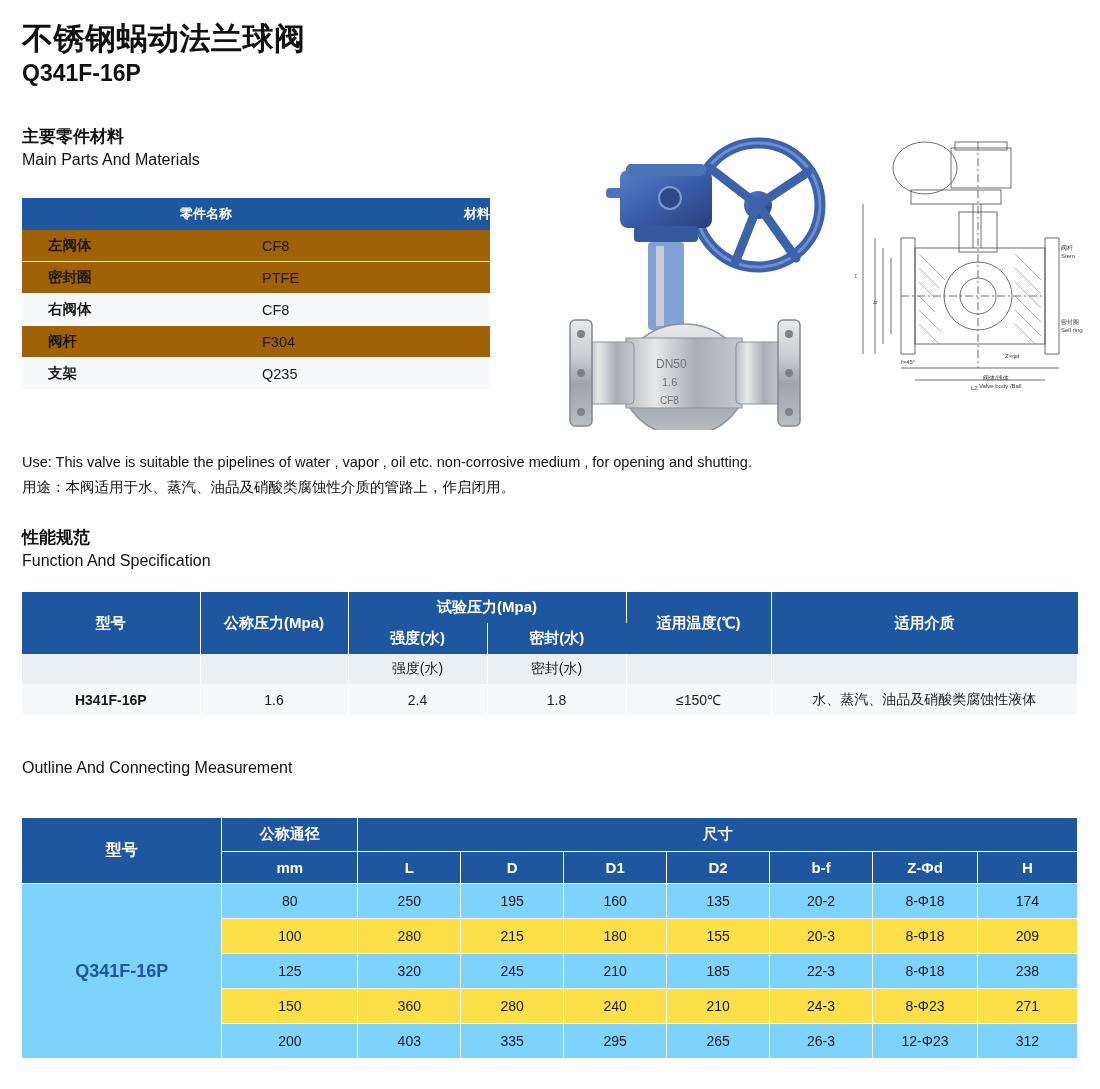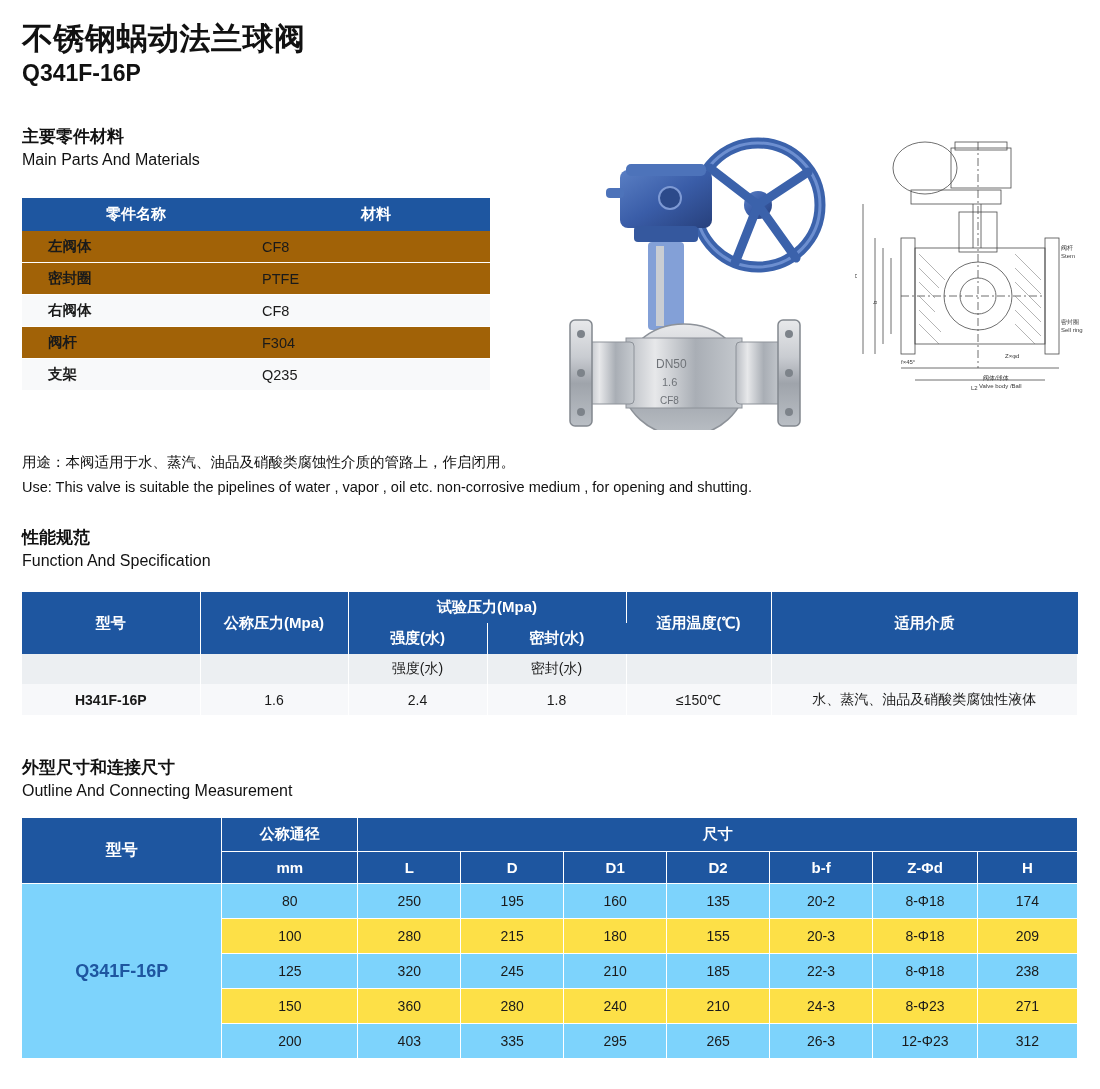--- a/index.html
+++ b/index.html
@@ -57,23 +57,23 @@
     position: absolute;
     left: 22px; top: 198px;
     width: 468px;
     border-collapse: collapse;
     font-size: 14.5px;
   }
   .mat-table th {
     background: #1e56a0;
     color: #fff;
     font-weight: bold;
-    text-align: center;
+    text-align: right;
     padding: 7px 0 7px 18px;
-    font-size: 15px;
+    font-size: 13px;
     border: none;
   }
   .mat-table th.c2 { padding-left: 30px; }
   .mat-table td {
     padding: 6px 0 6px 26px;
     border-bottom: 1px solid #ffffff;
     color: #1a1a1a;
   }
   .mat-table td.c2 { padding-left: 30px; }
   .mat-table tr.odd td { background: #a16207; }
@@ -205,22 +205,22 @@
         <td class="c2">F304</td>
       </tr>
       <tr class="even">
         <td class="c1">支架</td>
         <td class="c2">Q235</td>
       </tr>
     </tbody>
   </table>
 
   <div class="use-note">
+    <div>Use: This valve is suitable the pipelines of water , vapor , oil etc. non-corrosive medium , for opening and shutting.</div>
     <div>用途：本阀适用于水、蒸汽、油品及硝酸类腐蚀性介质的管路上，作启闭用。</div>
-    <div>Use: This valve is suitable the pipelines of water , vapor , oil etc. non-corrosive medium , for opening and shutting.</div>
   </div>
 
   <div class="photo-wrap">
     <svg width="300" height="310" viewBox="0 0 300 310">
       <defs>
         <linearGradient id="steel" x1="0" y1="0" x2="0" y2="1">
           <stop offset="0%" stop-color="#e8e9eb"></stop>
           <stop offset="35%" stop-color="#c9ccd1"></stop>
           <stop offset="60%" stop-color="#9fa4ab"></stop>
           <stop offset="100%" stop-color="#babfc5"></stop>
@@ -369,21 +369,20 @@
         <td>1.6</td>
         <td>2.4</td>
         <td>1.8</td>
         <td>≤150℃</td>
         <td>水、蒸汽、油品及硝酸类腐蚀性液体</td>
       </tr>
     </tbody>
   </table>
 
   <div id="sec-outline">
-    <div class="sec-cn">外型尺寸和连接尺寸</div>
     <div class="sec-en">Outline And Connecting Measurement</div>
   </div>
 
   <table class="ol-table">
     <thead>
       <tr>
         <th class="model-head" rowspan="2">型号</th>
         <th rowspan="1" style="width:136px;">公称通径</th>
         <th colspan="7">尺寸</th>
       </tr>

